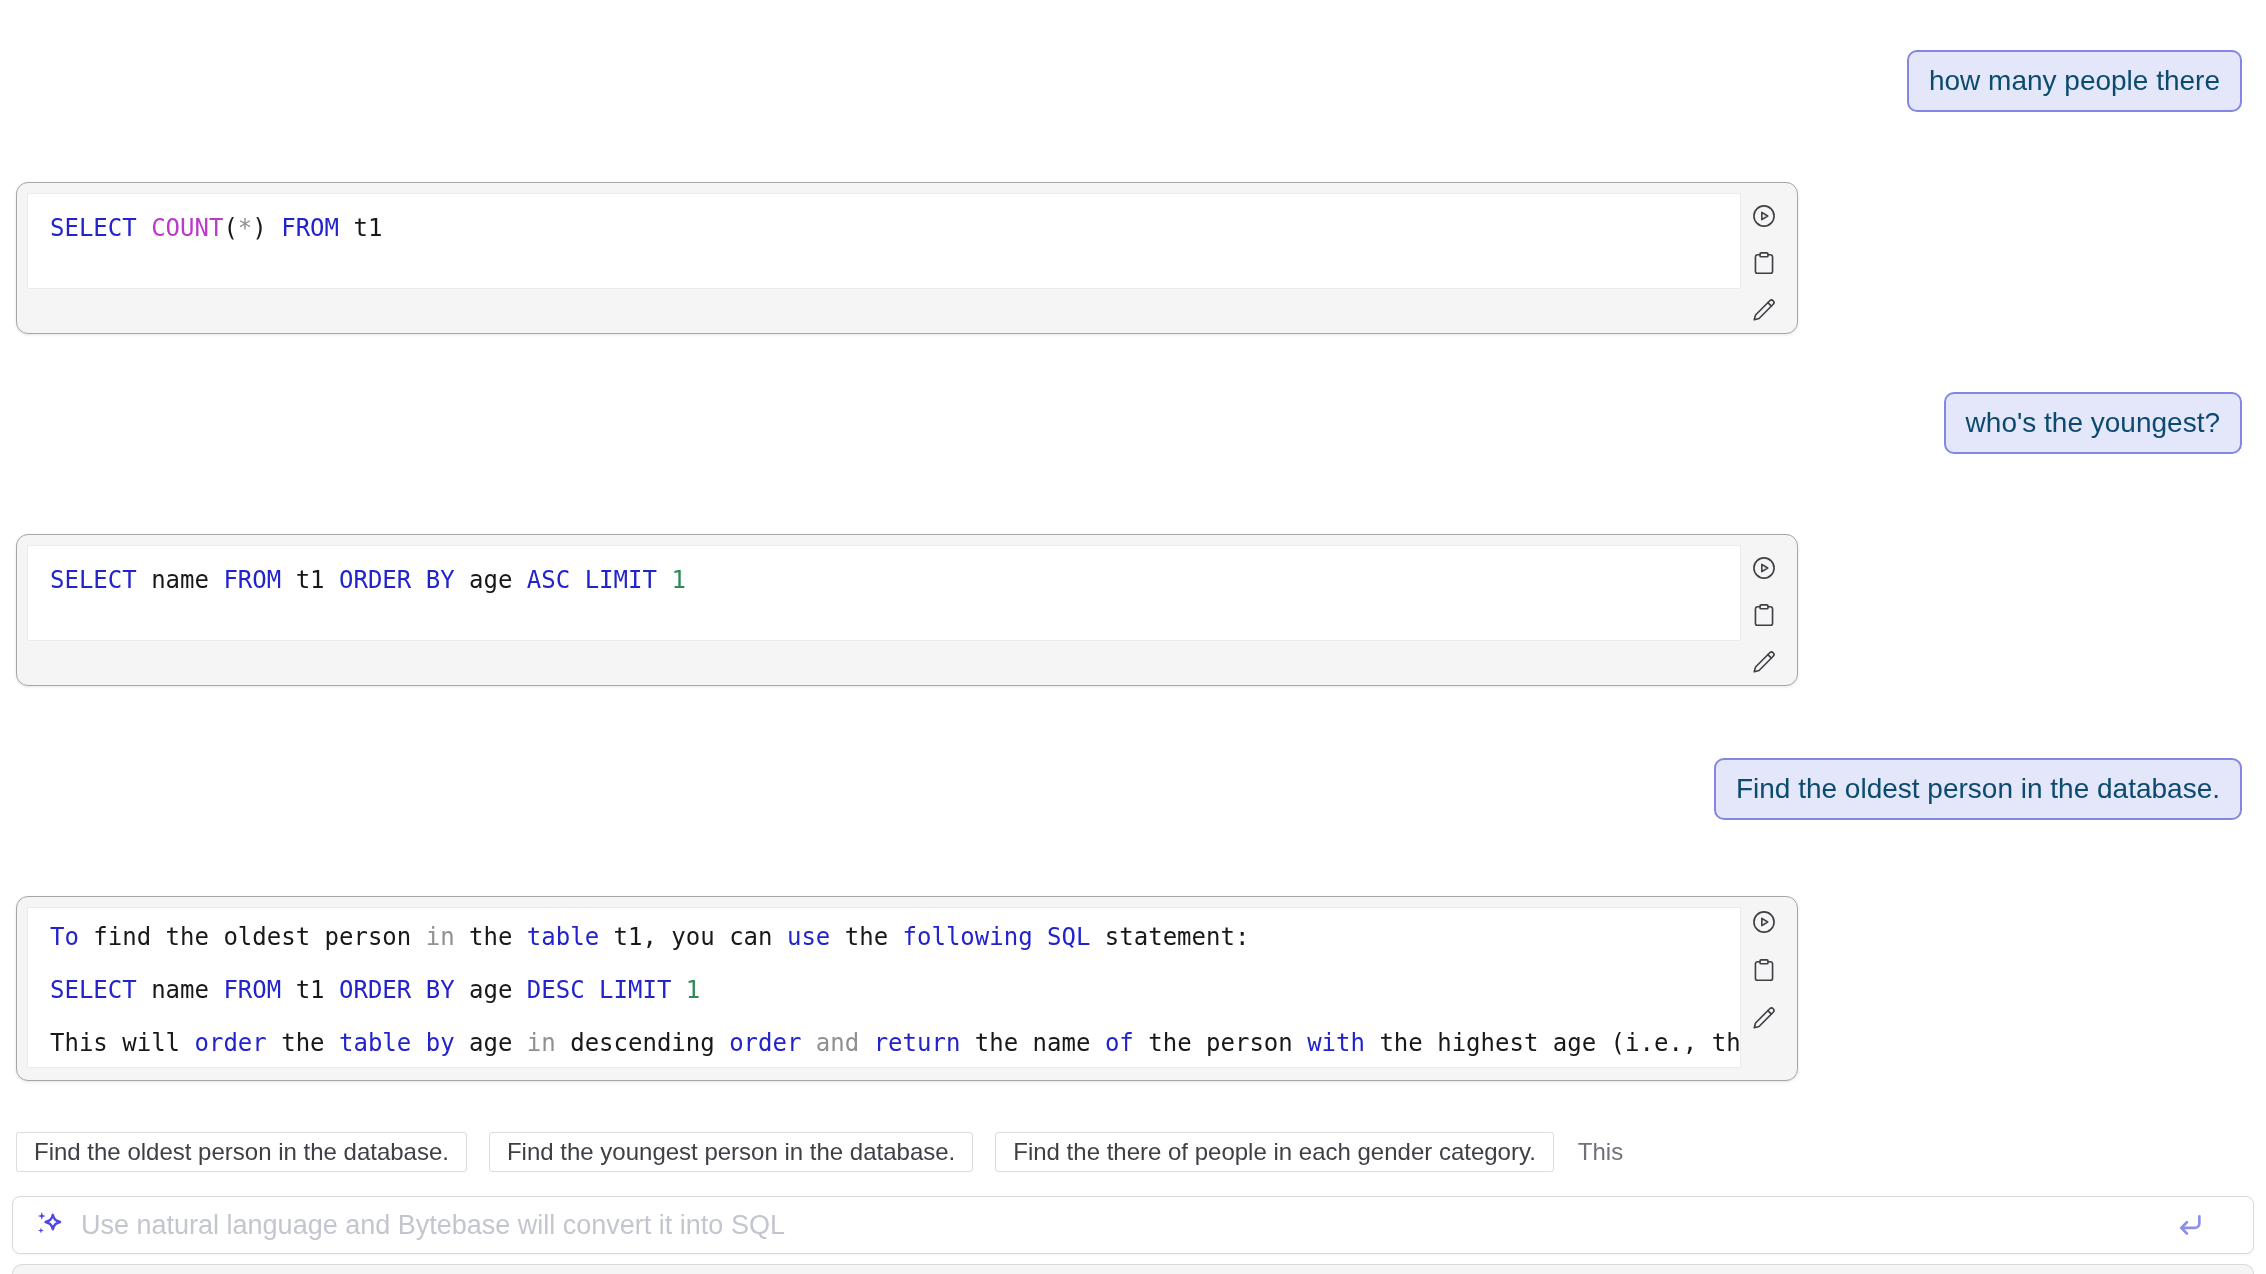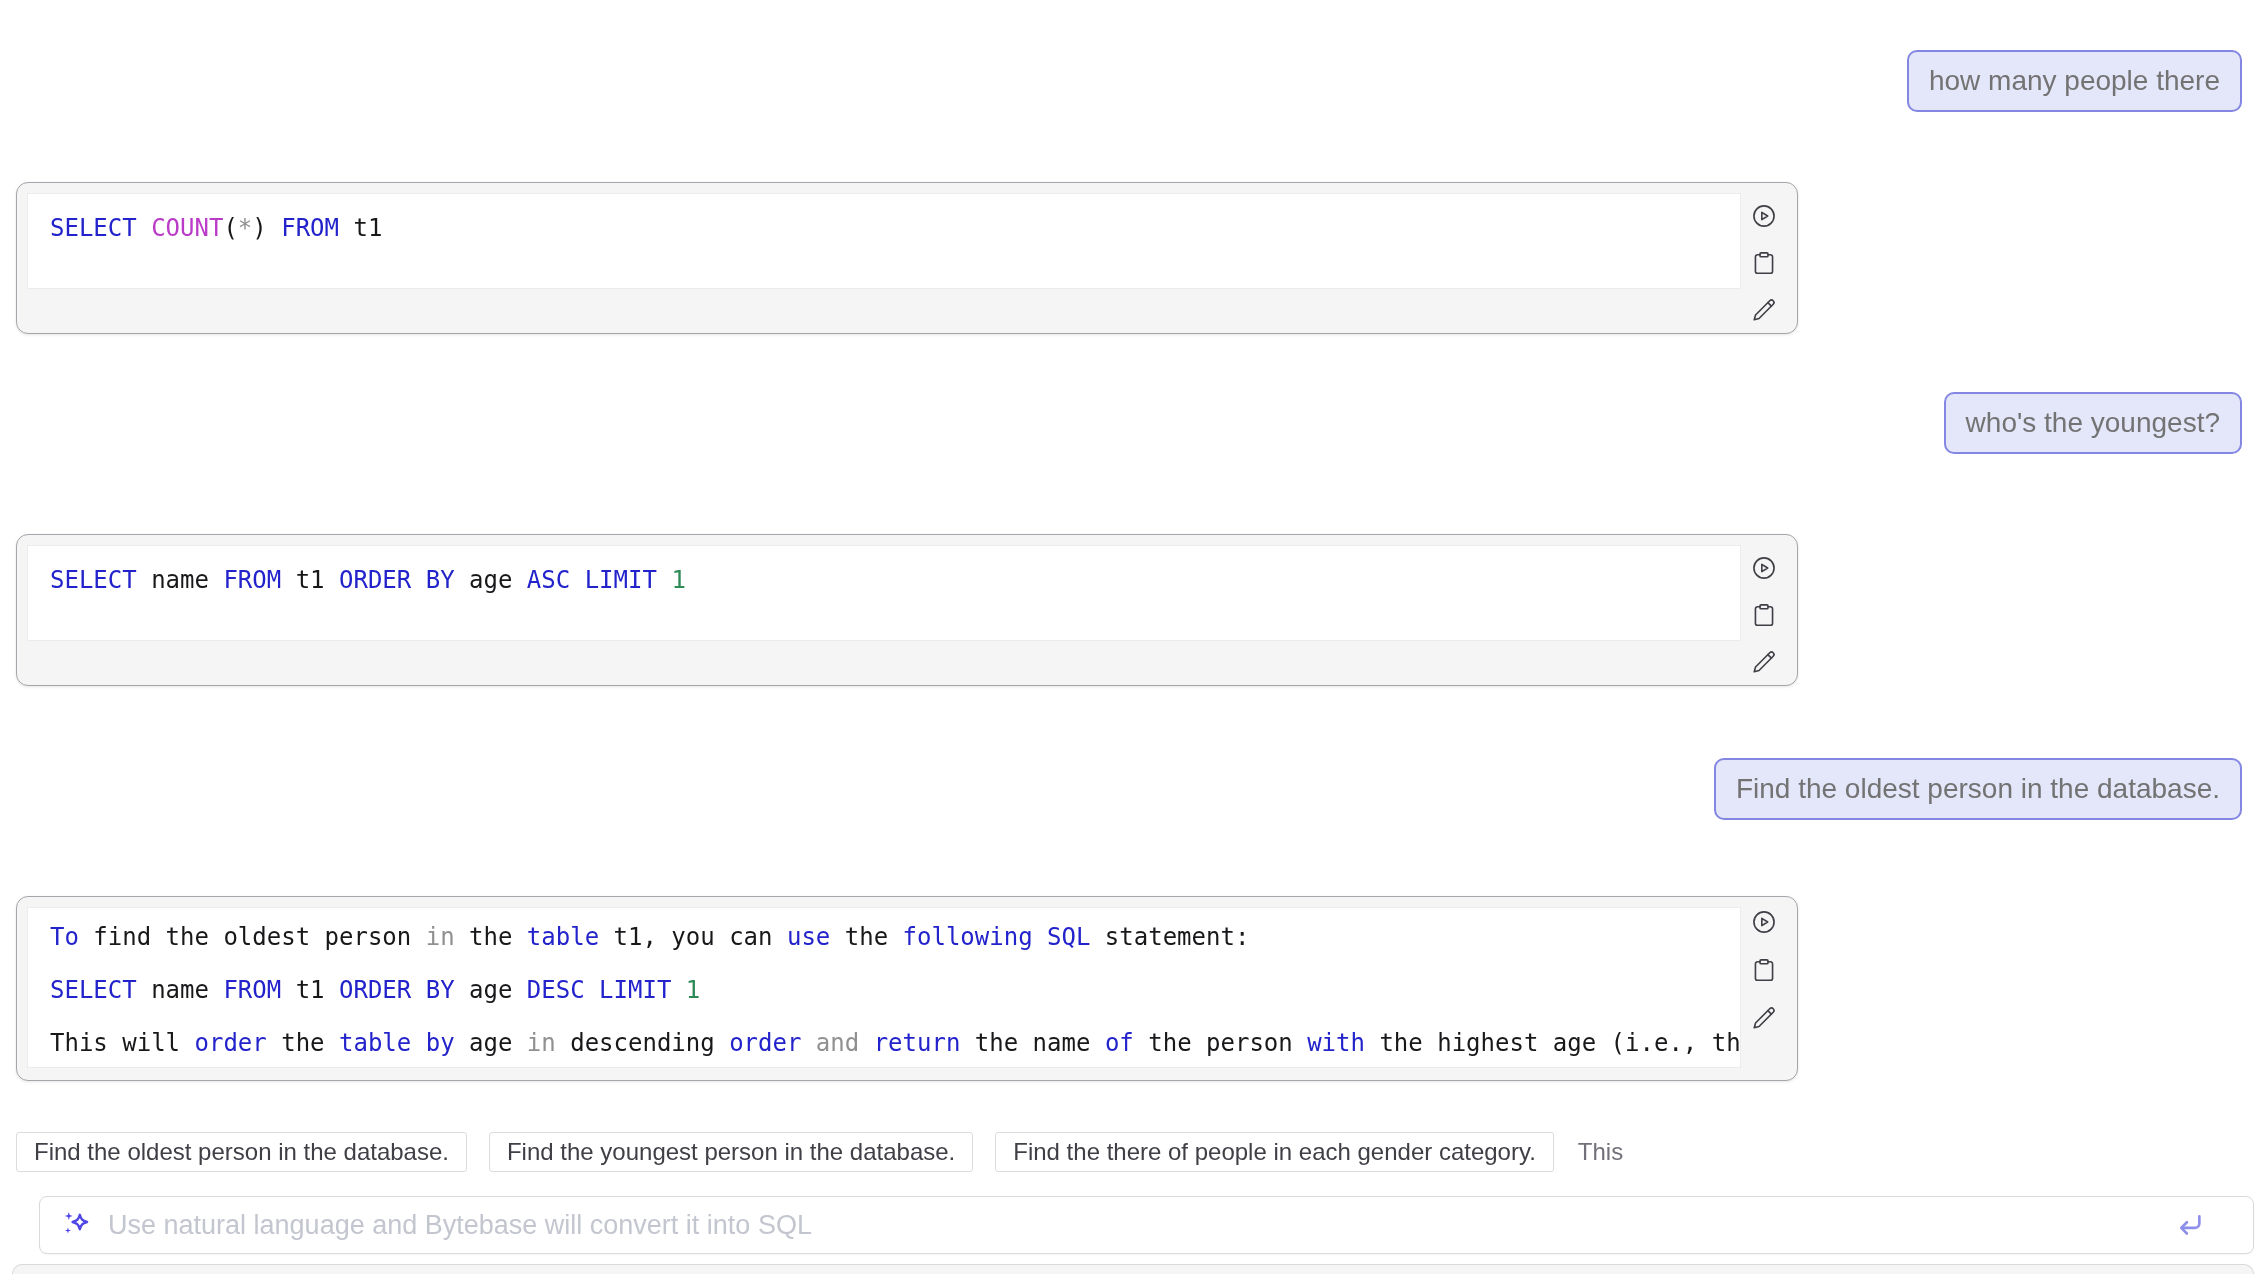--- a/index.html
+++ b/index.html
@@ -4,21 +4,21 @@
 <style>
   html,body{margin:0;padding:0;}
   body{
     width:2266px;height:1274px;position:relative;overflow:hidden;
     background:#ffffff;font-family:"Liberation Sans", sans-serif;
   }
   
   .bubble{
     position:absolute;right:24px;height:62px;box-sizing:border-box;
     background:#e4e7fa;border:2px solid #8487e2;border-radius:10px;
-    color:#737373;font-size:28px;line-height:58px;padding:0 20px;
+    color:#0c4a6e;font-size:28px;line-height:58px;padding:0 20px;
     white-space:nowrap;
   }
   
   .card{
     position:absolute;left:16px;width:1782px;box-sizing:border-box;
     background:#f5f5f6;border:1px solid #a5a5ab;border-radius:12px;
     box-shadow:0 1px 3px rgba(0,0,0,.10);
   }
   .editor{
     position:absolute;left:10px;top:10px;right:56px;box-sizing:border-box;
@@ -51,21 +51,20 @@
   }
   .more{
     font-size:24px;color:#71717a;margin-left:2px;cursor:pointer;white-space:nowrap;
   }
   
   .composer{
     position:absolute;left:12px;right:12px;top:1196px;height:58px;box-sizing:border-box;
     background:#fff;border:1px solid #d9d9de;border-radius:8px;
     display:flex;align-items:center;padding:0 20px;
     box-shadow:0 1px 2px rgba(0,0,0,.04);
-    margin-left:27px;
   }
   .composer .spark{width:34px;height:34px;color:#4f46e5;flex:0 0 auto;margin-right:12px;}
   .composer input{
     flex:1;border:none;outline:none;font-family:"Liberation Sans", sans-serif;
     font-size:27px;color:#374151;background:transparent;min-width:0;
   }
   .composer input::placeholder{color:#c3c6cf;opacity:1;}
   .composer .enter{width:30px;height:30px;color:#8c8ee9;flex:0 0 auto;margin-left:18px;margin-right:28px;cursor:pointer;}
   
   .bottom-edge{

